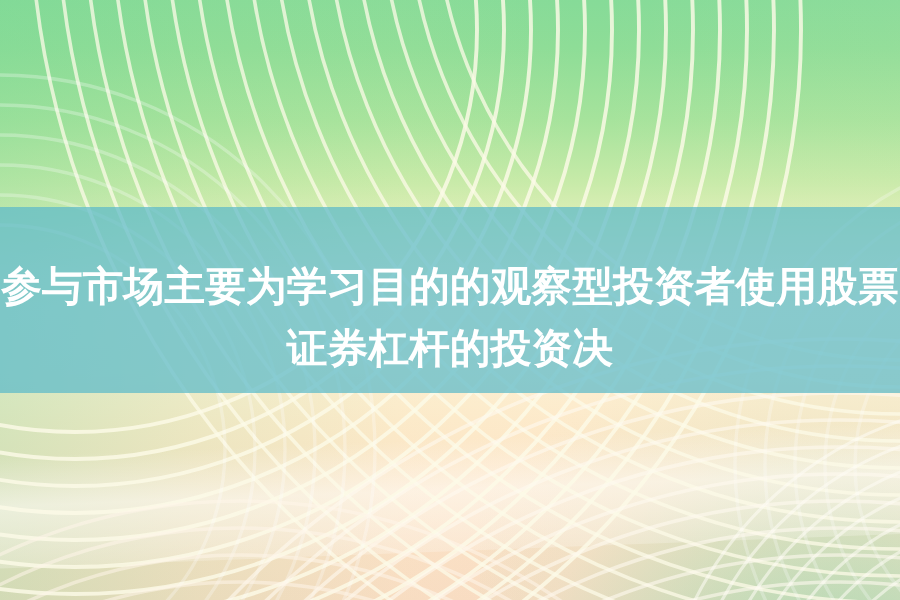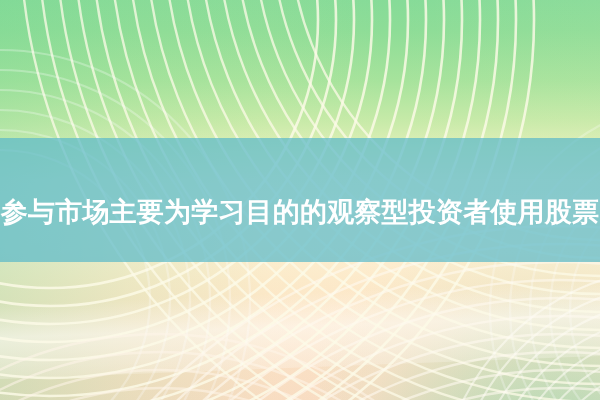--- a/index.html
+++ b/index.html
@@ -240,15 +240,16 @@
         <circle cx="260" cy="260" r="243"></circle>
       </g>
     </svg>
 
   </div>
 
   <div class="teal-band"></div>
 
   <div class="headline">
     <div class="headline-line">参与市场主要为学习目的的观察型投资者使用股票</div>
+    <div class="headline-line">证券杠杆的投资决</div>
   </div>
 
 </div>
 
 </body></html>

